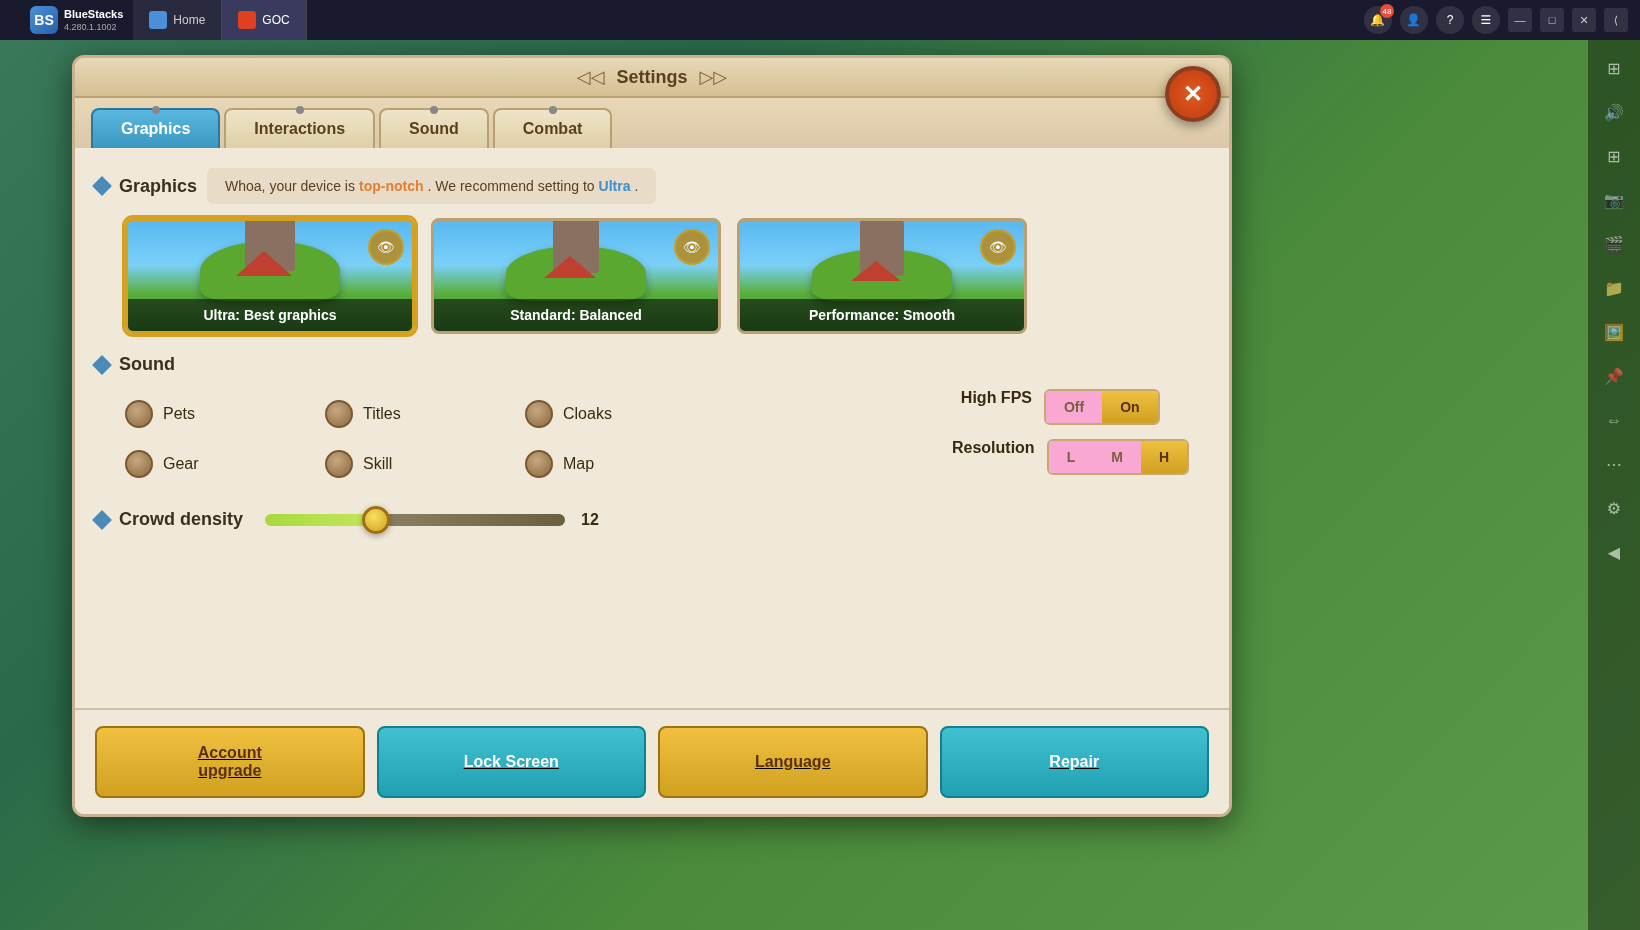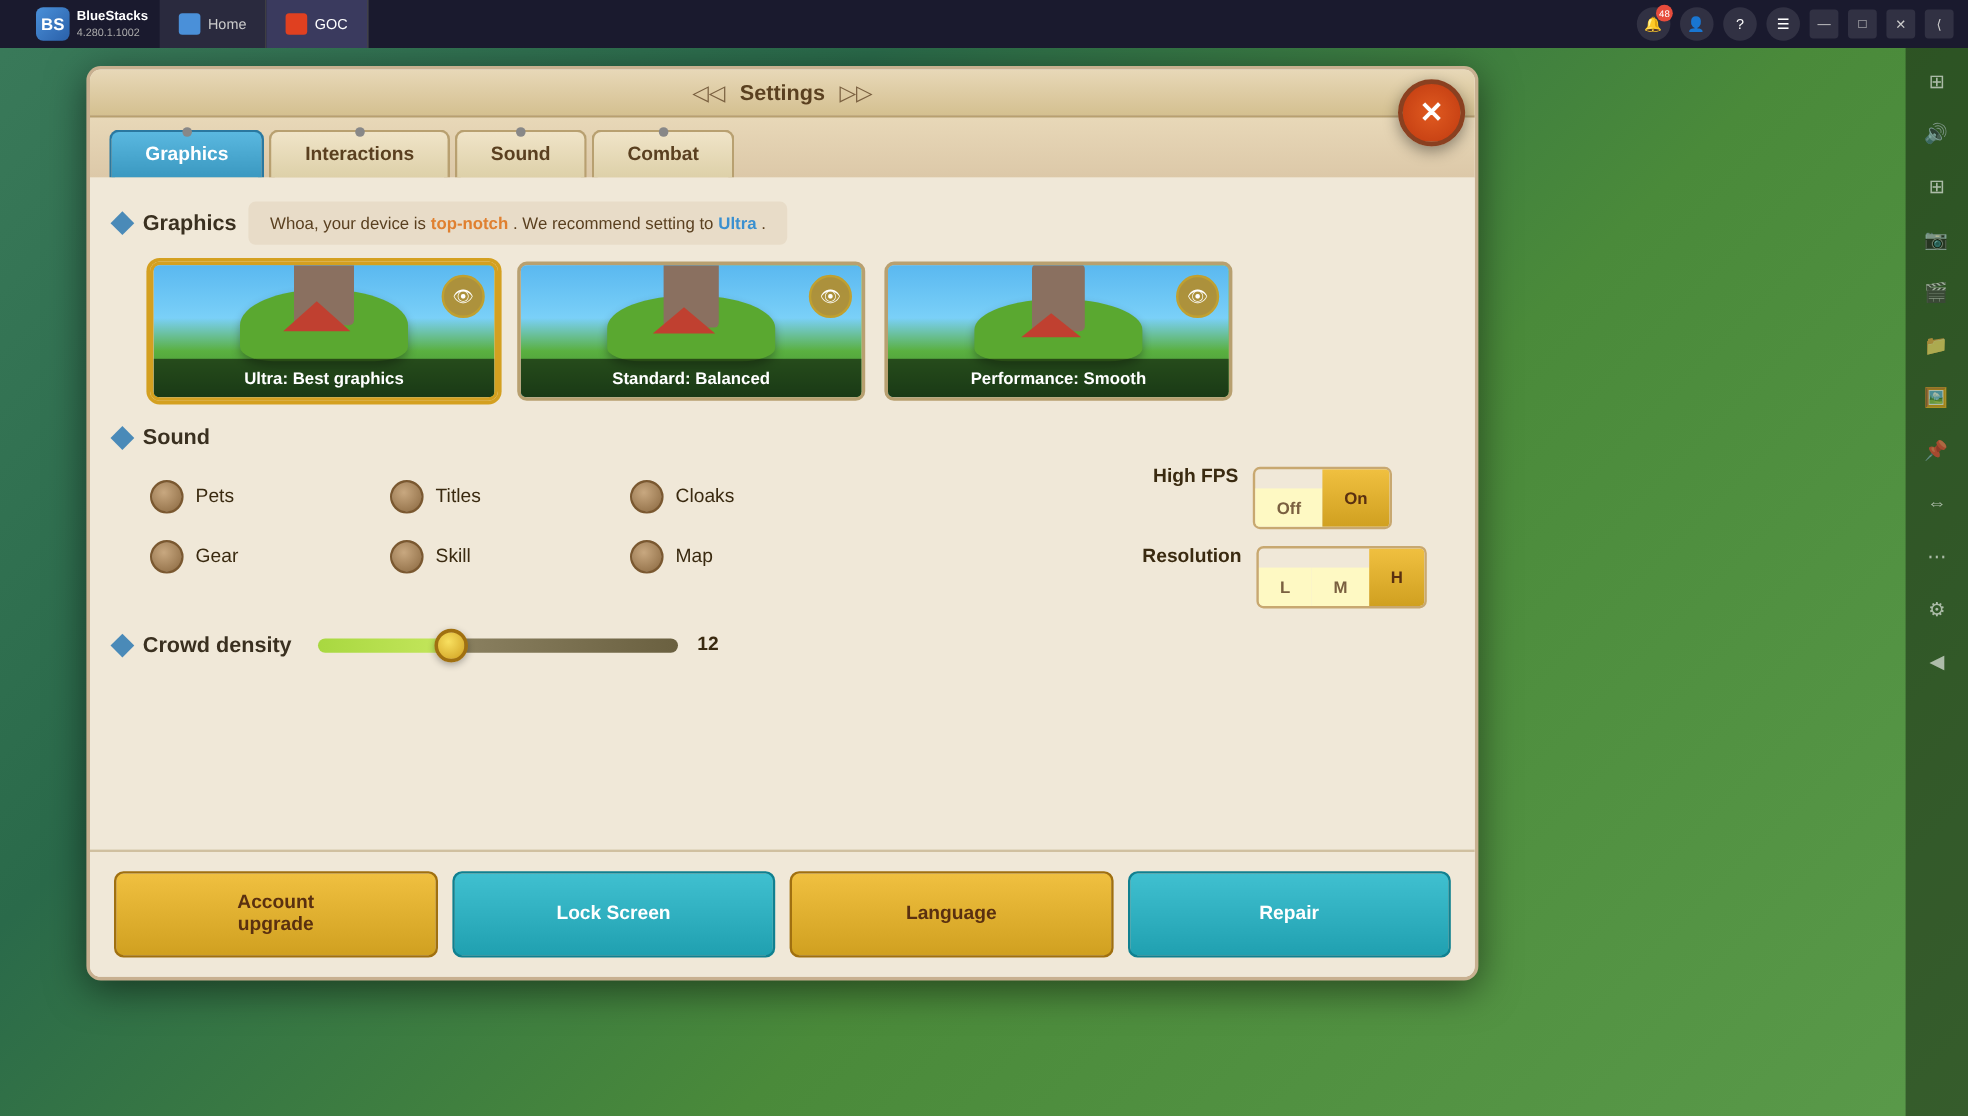--- a/index.html
+++ b/index.html
@@ -357,23 +357,22 @@
       border: 2px solid #c8a870;
     }
     .toggle-btn {
       padding: 8px 18px;
       font-size: 14px;
       font-weight: 600;
       cursor: pointer;
       border: none;
     }
     .toggle-btn.inactive {
-      background: #fef9c3;
+      background: #f9a8d4;
       color: #7a6040;
-      margin-top: 16px;
     }
     .toggle-btn.active-on {
       background: linear-gradient(180deg, #f0c040, #d0a020);
       color: #5a3010;
     }
     .toggle-btn.active-h {
       background: linear-gradient(180deg, #f0c040, #d0a020);
       color: #5a3010;
     }
 
@@ -415,20 +414,21 @@
       color: #3a2a10;
     }
 
     
     .bottom-buttons {
       display: flex;
       gap: 12px;
       padding: 16px 20px;
       background: #f0e8d8;
       border-top: 2px solid #d0c0a0;
+      text-decoration: underline;
     }
     .bottom-btn {
       flex: 1;
       padding: 16px 8px;
       border-radius: 8px;
       border: none;
       font-size: 16px;
       font-weight: bold;
       cursor: pointer;
       text-align: center;

